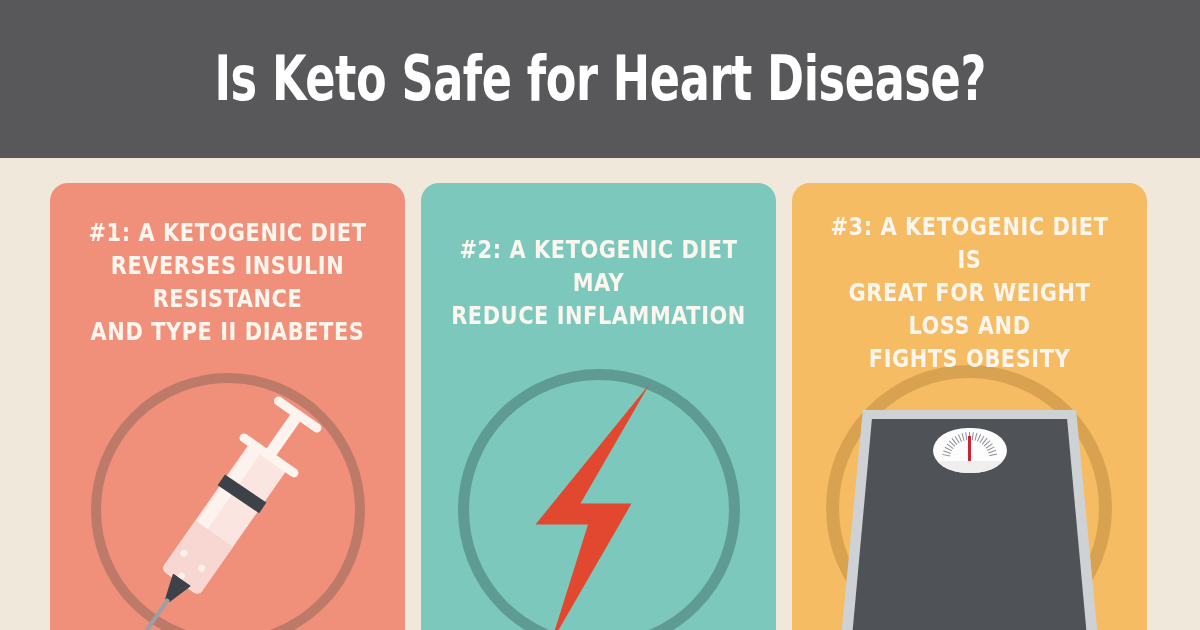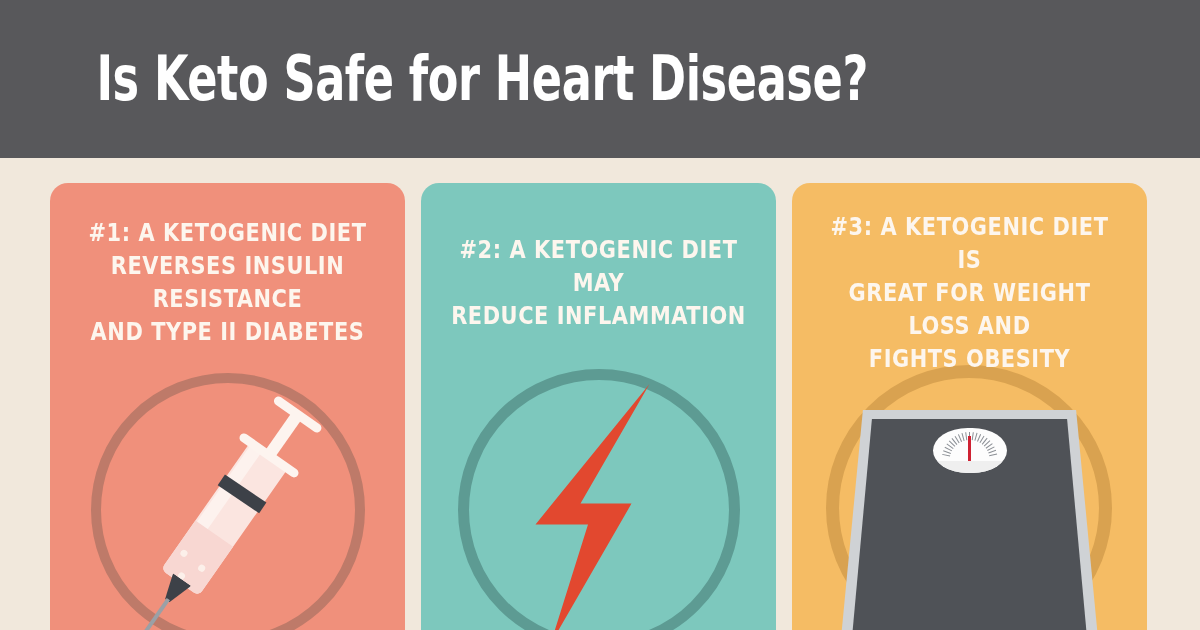--- a/index.html
+++ b/index.html
@@ -19,20 +19,21 @@
 
   
   .header {
     position:absolute;
     left:0; top:0;
     width:1200px;
     height:158px;
     background:#58585b;
     display:flex;
     align-items:center;
+    justify-content:center;
   }
   .header-title {
     color:#ffffff;
     font-family:"Liberation Sans Narrow","DejaVu Sans Condensed","Liberation Sans",sans-serif;
     font-weight:bold;
     font-size:62px;
     line-height:1;
     letter-spacing:-0.5px;
     transform:scaleX(0.80);
     transform-origin:center center;

